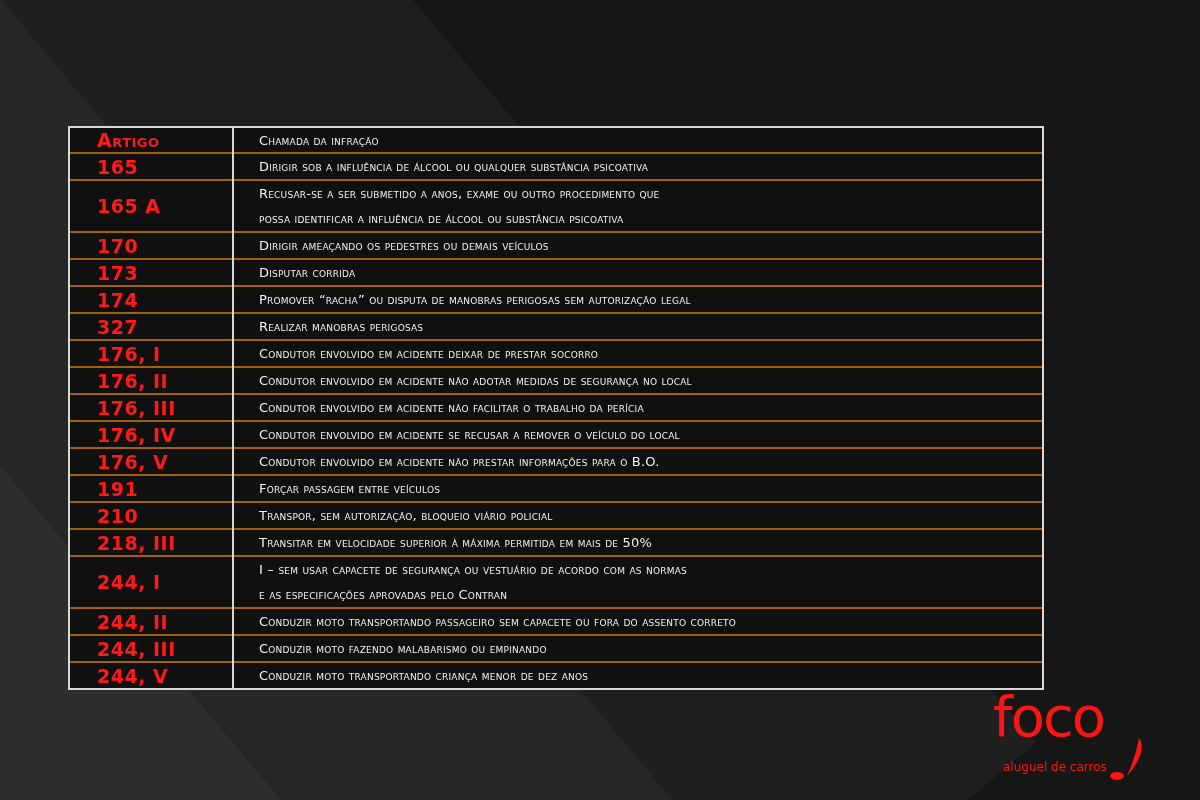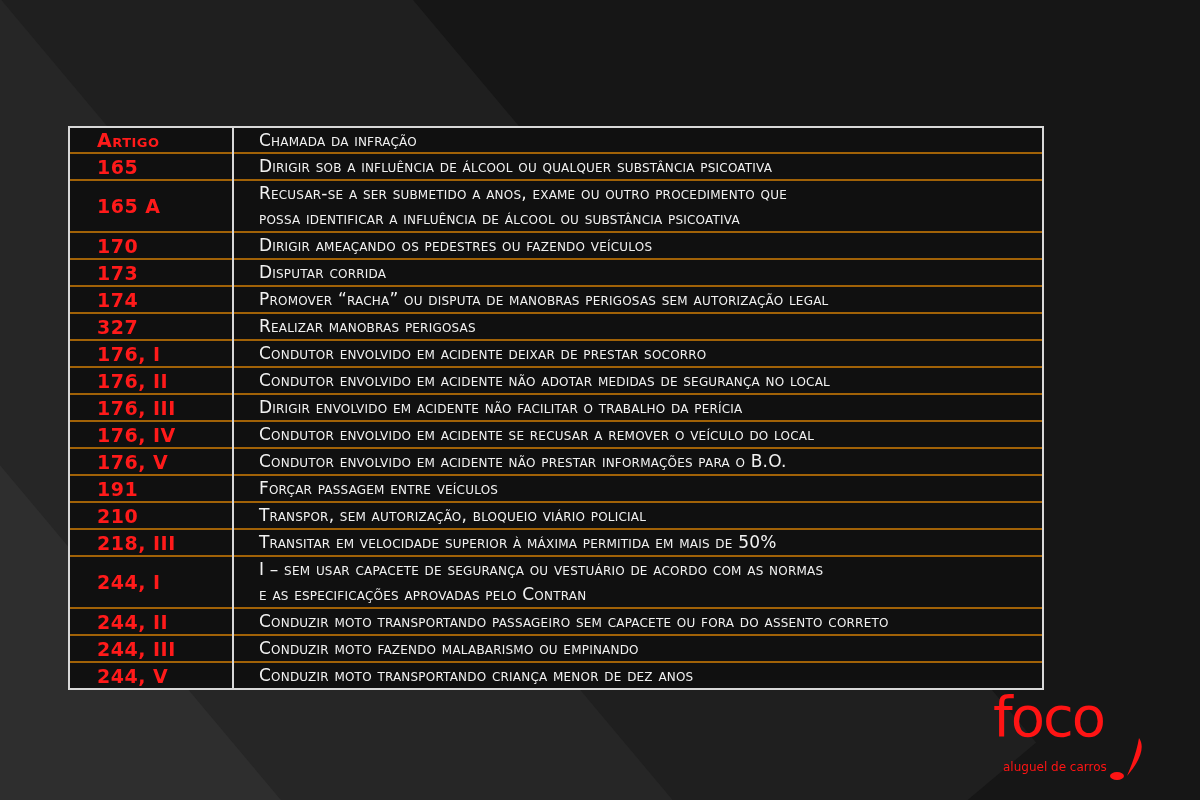--- a/index.html
+++ b/index.html
@@ -30,21 +30,21 @@
     td {
       border-top:2px solid #a16207; padding:0; height:24px;
       font-variant:small-caps; white-space:nowrap; overflow:hidden;
     }
     tr:first-child td { border-top:none; }
     td.art {
       width:135px; color:#ff1a1a; font-weight:bold; font-size:19px;
       padding-left:27px; border-right:2px solid #d8d8d8; letter-spacing:0.5px;
     }
     td.desc {
-      color:#f2f2f2; font-size:17px; padding-left:25px; letter-spacing:0.2px;
+      color:#f2f2f2; font-size:13px; padding-left:25px; letter-spacing:0.2px;
     }
     td.desc .line { display:block; line-height:25px; }
     tr.tall td { height:50px; }
     .logo {
       position:absolute; left:985px; top:698px; width:170px; height:80px;
     }
     .logo-word {
       position:absolute; left:8px; top:-14px; color:#ff1414;
       font-family:"DejaVu Sans", sans-serif; font-size:56px; letter-spacing:-2px;
     }
@@ -77,21 +77,21 @@
         <tr class="tall">
           <td class="art">165 A</td>
           <td class="desc">
             <span class="line">Recusar-se a ser submetido a anos, exame ou outro procedimento que</span>
             <span class="line">possa identificar a influência de álcool ou substância psicoativa</span>
           </td>
         </tr>
         <tr>
           <td class="art">170</td>
           <td class="desc">
-            <span class="line">Dirigir ameaçando os pedestres ou fazendo veículos</span>
+            <span class="line">Dirigir ameaçando os pedestres ou demais veículos</span>
           </td>
         </tr>
         <tr>
           <td class="art">173</td>
           <td class="desc">
             <span class="line">Disputar corrida</span>
           </td>
         </tr>
         <tr>
           <td class="art">174</td>
@@ -113,21 +113,21 @@
         </tr>
         <tr>
           <td class="art">176, II</td>
           <td class="desc">
             <span class="line">Condutor envolvido em acidente não adotar medidas de segurança no local</span>
           </td>
         </tr>
         <tr>
           <td class="art">176, III</td>
           <td class="desc">
-            <span class="line">Dirigir envolvido em acidente não facilitar o trabalho da perícia</span>
+            <span class="line">Condutor envolvido em acidente não facilitar o trabalho da perícia</span>
           </td>
         </tr>
         <tr>
           <td class="art">176, IV</td>
           <td class="desc">
             <span class="line">Condutor envolvido em acidente se recusar a remover o veículo do local</span>
           </td>
         </tr>
         <tr>
           <td class="art">176, V</td>

